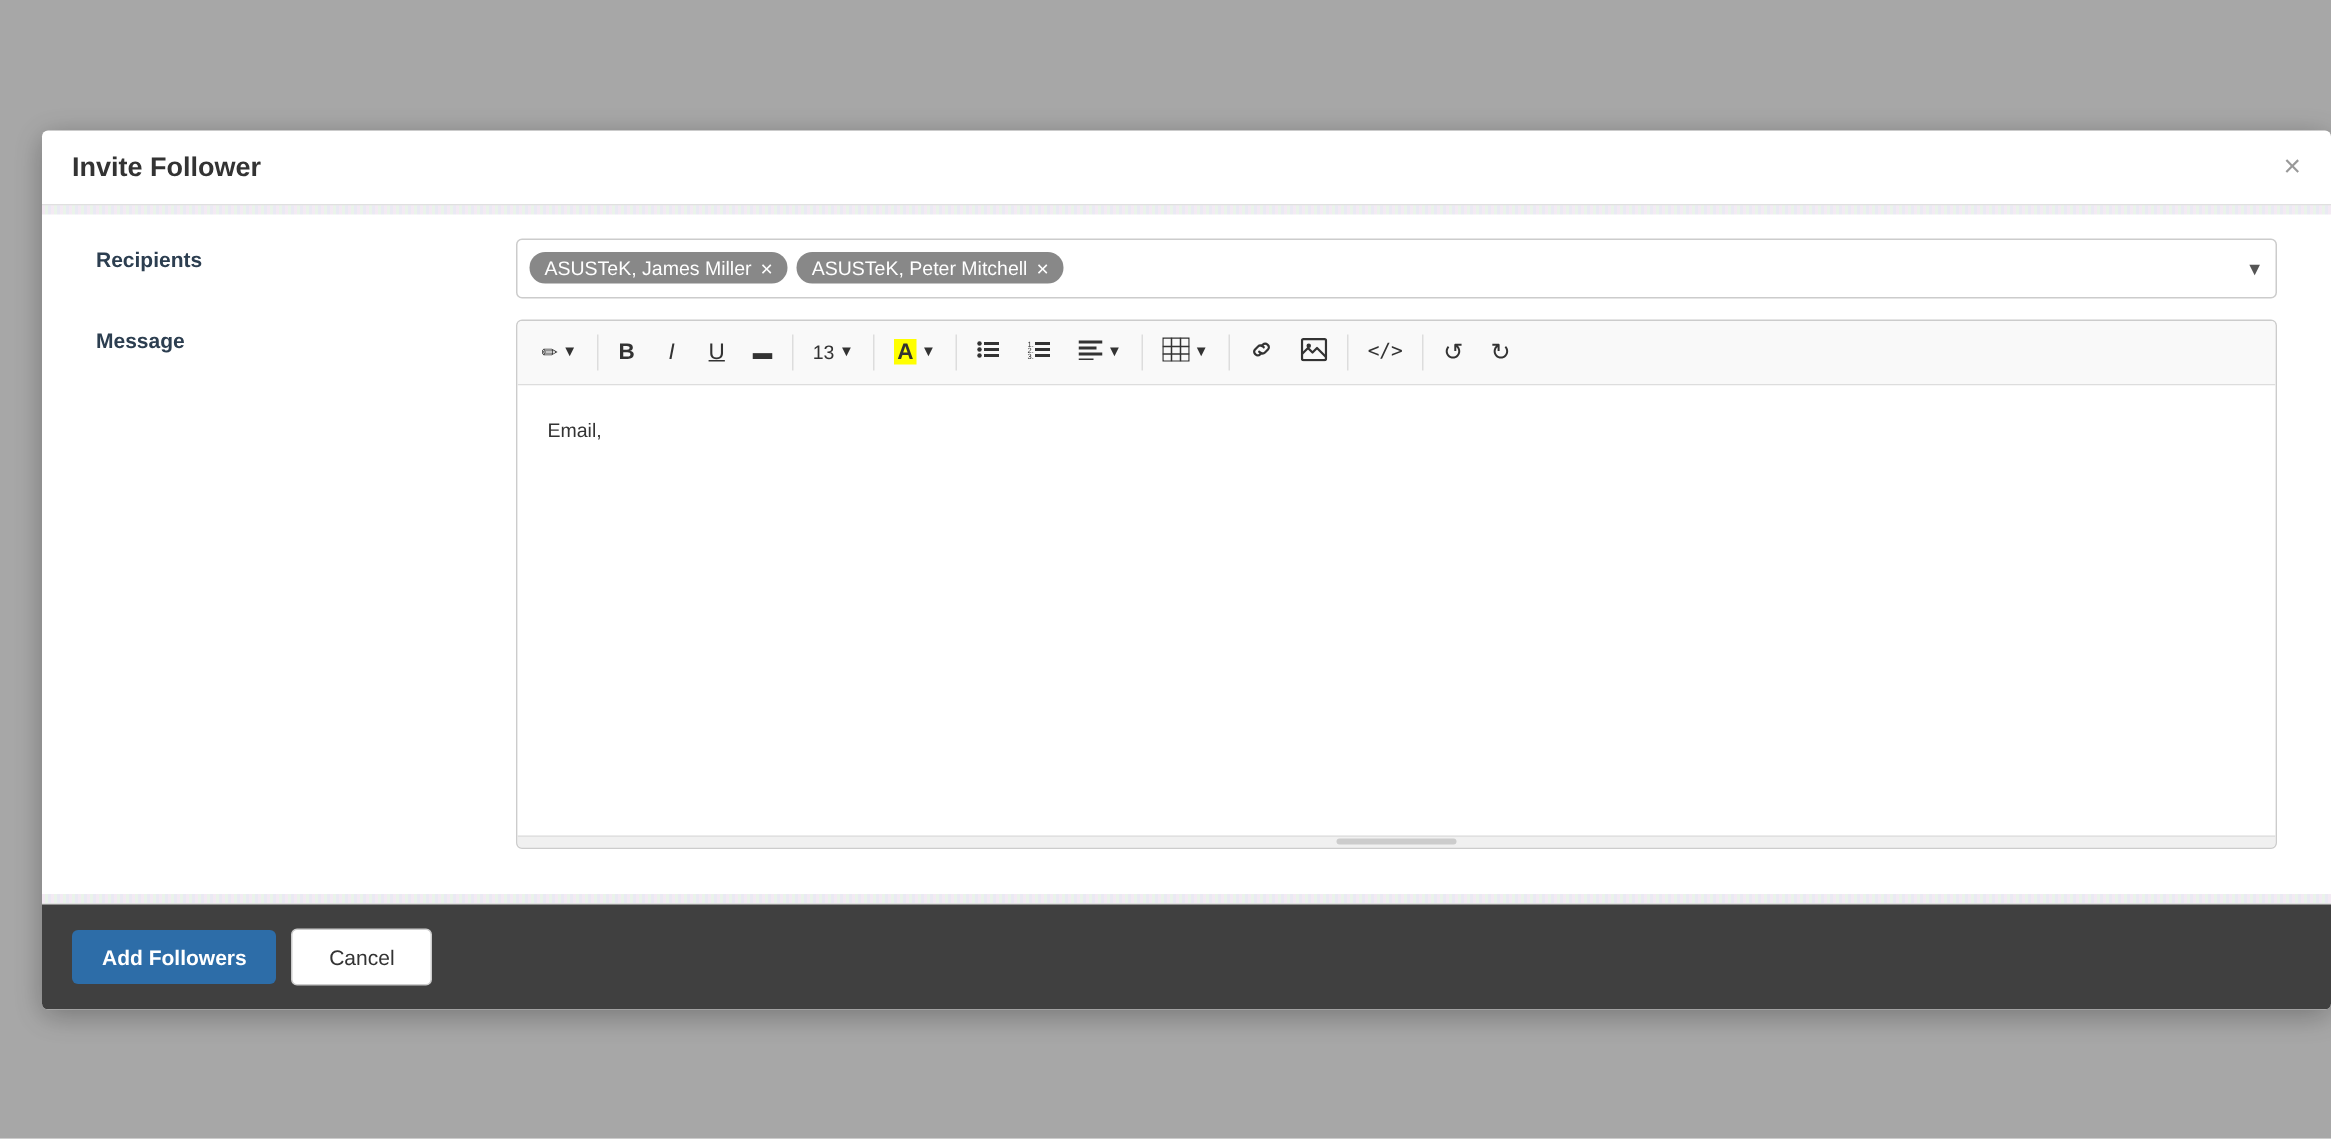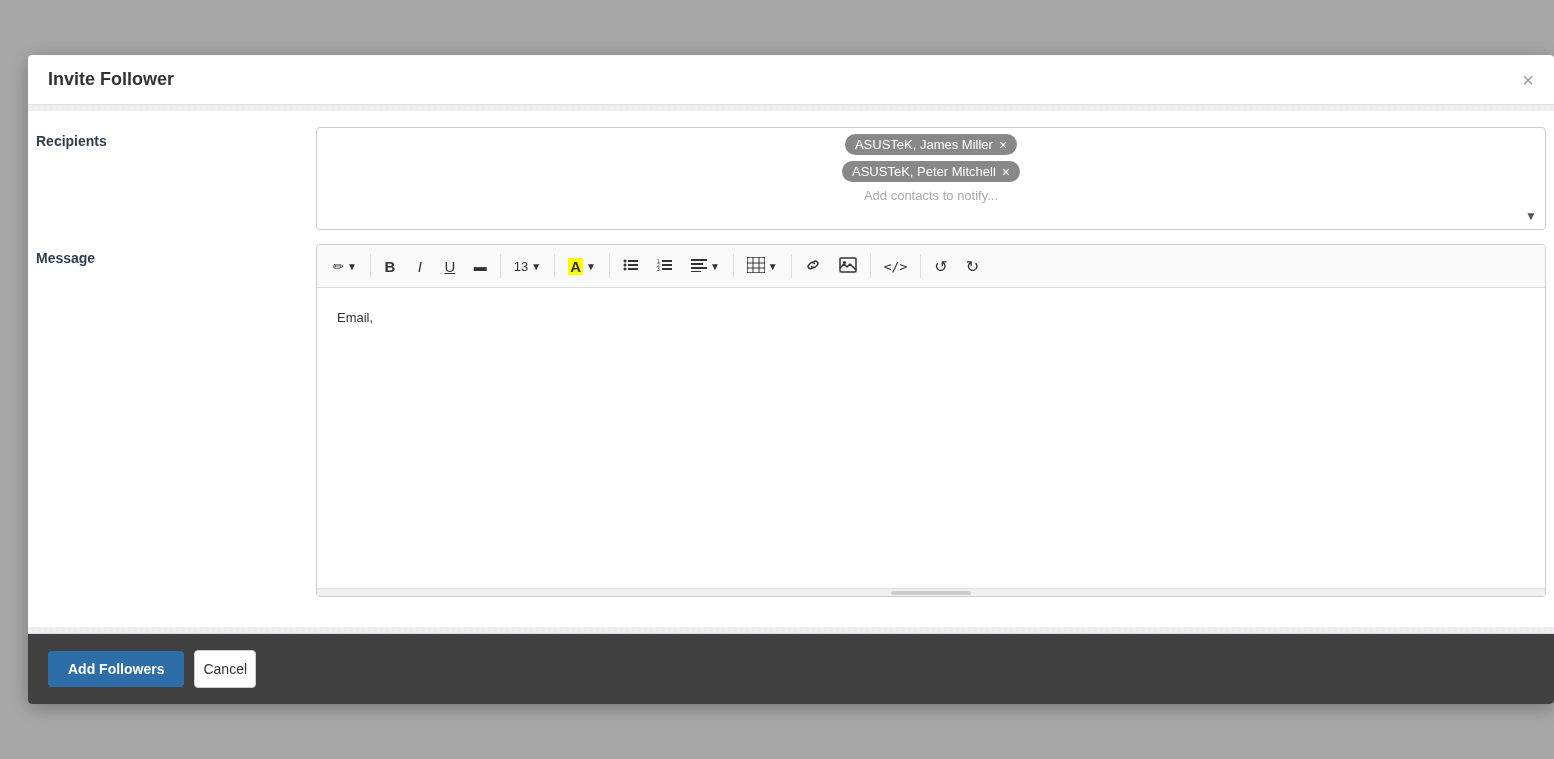--- a/index.html
+++ b/index.html
@@ -58,21 +58,21 @@
         #e8d5e8 0px,
         #e8d5e8 2px,
         #d5e8d5 2px,
         #d5e8d5 4px,
         #d5d5e8 4px,
         #d5d5e8 6px
       );
       opacity: 0.5;
     }
     .form-area {
-      padding: 16px 8px;
+      padding: 16px 36px;
     }
     .form-row {
       display: flex;
       align-items: flex-start;
       margin-bottom: 14px;
     }
     .form-label {
       font-weight: bold;
       color: #2c3e50;
       font-size: 14px;
@@ -86,21 +86,20 @@
     .recipients-field {
       display: flex;
       align-items: center;
       flex-wrap: wrap;
       gap: 6px;
       border: 1px solid #ccc;
       border-radius: 4px;
       padding: 6px 8px;
       min-height: 40px;
       background: #fff;
-      flex-direction: column;
     }
     .tag {
       background: #888;
       color: #fff;
       border-radius: 20px;
       padding: 3px 10px;
       font-size: 13px;
       display: flex;
       align-items: center;
       gap: 6px;
@@ -228,21 +227,21 @@
       padding: 10px 20px;
       font-size: 14px;
       font-weight: bold;
       cursor: pointer;
     }
     .btn-secondary {
       background: #fff;
       color: #333;
       border: 1px solid #ccc;
       border-radius: 4px;
-      padding: 10px 8px;
+      padding: 10px 24px;
       font-size: 14px;
       cursor: pointer;
     }
     .caret {
       font-size: 10px;
     }
   </style>
 </head>
 <body>
 
@@ -264,21 +263,20 @@
           <div class="form-content">
             <div class="recipients-field">
               <div class="tag">
                 <span>ASUSTeK, James Miller</span>
                 <button class="tag-close">×</button>
               </div>
               <div class="tag">
                 <span>ASUSTeK, Peter Mitchell</span>
                 <button class="tag-close">×</button>
               </div>
-              <span class="recipients-placeholder">Add contacts to notify...</span>
               <span class="dropdown-arrow">▼</span>
             </div>
           </div>
         </div>
 
 
         <div class="form-row">
           <div class="form-label">Message</div>
           <div class="form-content">
             <div class="editor-container">

